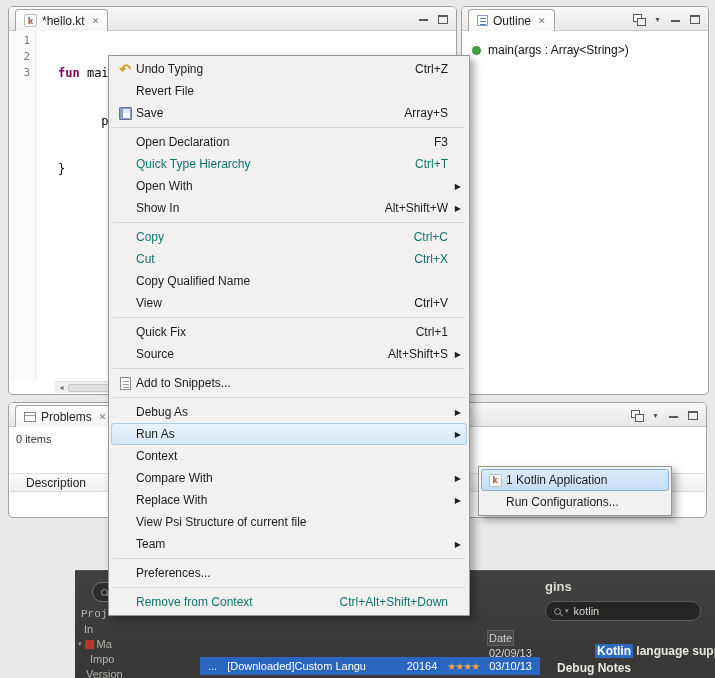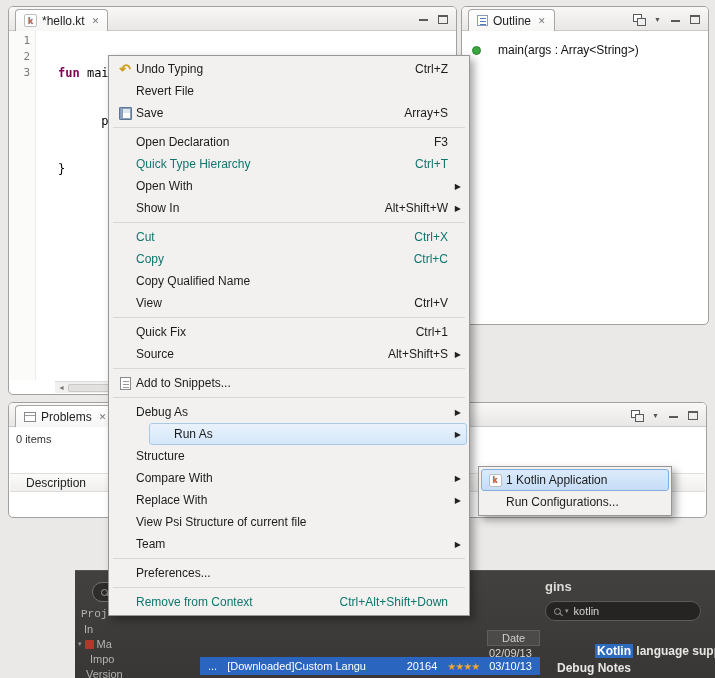--- a/index.html
+++ b/index.html
@@ -40,25 +40,25 @@
   .caret { position:absolute; left:114px; top:42px; width:1px; height:15px; background:#000; }
   .vup { position:absolute; right:19px; top:27px; width:13px; height:13px; background:#f1f0ef;
          border:1px solid #d0cfcd; display:flex; align-items:center; justify-content:center;
          font-size:7px; color:#777; }
   .hscroll { position:absolute; left:46px; right:1px; bottom:1px; height:12px; background:#f1f0ef;
              border-top:1px solid #dddcda; display:flex; align-items:center; border-radius:0 0 4px 0; }
   .hscroll .arrow { font-size:7px; color:#777; margin:0 3px; }
   .hscroll .thumb { height:8px; width:65%; background:#e2e1df; border:1px solid #c9c8c6; border-radius:2px; }
 
   
-  #outline-panel { left:461px; top:6px; width:248px; height:319px; }
+  #outline-panel { left:461px; top:6px; width:248px; height:389px; }
   .ic-outline { width:11px; height:11px; border:1px solid #8a9ac0; background:#fff; position:relative; }
   .ic-outline::before { content:""; position:absolute; left:2px; top:2px; width:6px; height:1px;
                         background:#5577bb; box-shadow:0 3px 0 #5577bb, 0 6px 0 #5577bb; }
-  .outline-item { position:absolute; left:10px; top:36px; display:flex; align-items:center; gap:17px;
+  .outline-item { position:absolute; left:10px; top:36px; display:flex; align-items:center; gap:7px;
                   font-size:12px; color:#111; }
   .dot { width:9px; height:9px; border-radius:50%; background:#3aa63f; border:1px solid #2c8530; }
 
   
   #problems-panel { left:8px; top:402px; width:699px; height:116px; }
   .ic-problems { width:12px; height:10px; border:1px solid #8a8a8a; background:#fff; position:relative; }
   .ic-problems::before { content:""; position:absolute; left:0; top:2px; right:0; height:1px; background:#9a9a9a; }
   #pr-body { position:absolute; left:1px; right:1px; top:24px; bottom:1px; background:#fff; border-radius:0 0 4px 4px; }
   .pr-count { position:absolute; left:6px; top:6px; font-size:11px; color:#333; }
   .pr-headrow { position:absolute; left:0; right:0; top:46px; height:19px; display:flex;
@@ -73,21 +73,21 @@
   #menu { position:absolute; left:108px; top:55px; width:362px; z-index:50;
           background:#f2f1f0; border:1px solid #979797; box-shadow:4px 4px 8px rgba(0,0,0,.35);
           padding:2px; font-size:12px; color:#1c1c1c; }
   .mi { position:relative; display:flex; align-items:center; height:22px;
         padding:0 18px 0 2px; border:1px solid transparent; border-radius:3px; cursor:default; }
   .mi .ic  { flex:0 0 22px; display:flex; align-items:center; justify-content:center; }
   .mi .lbl { white-space:nowrap; }
   .mi .sc  { margin-left:auto; padding-left:24px; white-space:nowrap; }
   .mi .ar  { position:absolute; right:5px; top:50%; transform:translateY(-50%); font-size:8px; color:#222; }
   .mi.disabled { color:#0f766e; }
-  .mi.hl { background:linear-gradient(#e9f2fc,#d5e7f9); border-color:#a8cce8;margin-left:38px; }
+  .mi.hl { background:linear-gradient(#e9f2fc,#d5e7f9); border-color:#a8cce8; }
   .sep { height:1px; background:#d8d7d5; margin:3px 2px; }
   .glyph-undo { font-size:14px; font-weight:bold; color:#cf9c1c; }
   .ic-save { width:13px; height:13px; background:#8aa0bd; border:1px solid #5f7693; border-radius:1px; position:relative; }
   .ic-save::before { content:""; position:absolute; left:3px; top:1px; width:7px; height:4px; background:#dde5ee; }
   .ic-save::after  { content:""; position:absolute; left:3px; bottom:1px; width:7px; height:5px; background:#fff; }
   .ic-snip { width:11px; height:13px; background:#fff; border:1px solid #8a8a8a; position:relative; }
   .ic-snip::before { content:""; position:absolute; left:2px; top:3px; width:6px; height:1px;
                      background:#999; box-shadow:0 3px 0 #999, 0 6px 0 #999; }
 
   
@@ -103,21 +103,21 @@
   .pill { position:absolute; display:flex; align-items:center; border-radius:10px;
           font-size:11px; color:#c9c7c4; padding:0 8px; }
   .mag { display:inline-block; width:7px; height:7px; border:1px solid #9a9a9a; border-radius:50%;
          position:relative; margin-right:4px; flex:0 0 auto; }
   .mag::after { content:""; position:absolute; width:4px; height:1px; background:#9a9a9a;
                 right:-3px; bottom:-1px; transform:rotate(40deg); }
   .shot-side { position:absolute; font-size:11px; color:#b5b3b0; white-space:nowrap; display:flex; align-items:center; gap:3px; }
   .redbox { width:9px; height:9px; background:#b8352c; border-radius:1px; display:inline-block; }
   .tri { font-size:7px; color:#9a9895; }
   .date-hdr { position:absolute; background:#4c4a48; border:1px solid #605e5c; color:#d0cecb;
-              font-size:11px; padding:1px 14px; }
+              font-size:11px; padding:1px 1px; }
   .shot-date { position:absolute; font-size:11px; color:#d8d6d3; }
   .detail-title { position:absolute; font-size:12px; font-weight:bold; color:#e8e6e3; white-space:nowrap; }
   .hl-word { background:#2d6bbf; color:#fff; padding:0 2px; }
   .blue-row { position:absolute; left:125px; top:86px; width:340px; height:18px; background:#2a66c0;
               display:flex; align-items:center; font-size:11px; color:#fff; padding:0 8px; gap:10px; white-space:nowrap; }
   .blue-row .name { overflow:hidden; }
   .blue-row .dl { margin-left:auto; }
   .stars { color:#eda63c; font-size:10px; letter-spacing:-1px; }
 </style>
 </head>
@@ -283,27 +283,27 @@
     </div>
     <div class="mi">
       <span class="ic"></span>
       <span class="lbl">Show In</span>
       <span class="sc">Alt+Shift+W</span>
       <span class="ar">▶</span>
     </div>
     <div class="sep"></div>
     <div class="mi disabled">
       <span class="ic"></span>
+      <span class="lbl">Copy</span>
+      <span class="sc">Ctrl+C</span>
+    </div>
+    <div class="mi disabled">
+      <span class="ic"></span>
       <span class="lbl">Cut</span>
       <span class="sc">Ctrl+X</span>
-    </div>
-    <div class="mi disabled">
-      <span class="ic"></span>
-      <span class="lbl">Copy</span>
-      <span class="sc">Ctrl+C</span>
     </div>
     <div class="mi">
       <span class="ic"></span>
       <span class="lbl">Copy Qualified Name</span>
     </div>
     <div class="mi">
       <span class="ic"></span>
       <span class="lbl">View</span>
       <span class="sc">Ctrl+V</span>
     </div>
@@ -332,21 +332,21 @@
       <span class="lbl">Debug As</span>
       <span class="ar">▶</span>
     </div>
     <div class="mi hl">
       <span class="ic"></span>
       <span class="lbl">Run As</span>
       <span class="ar">▶</span>
     </div>
     <div class="mi">
       <span class="ic"></span>
-      <span class="lbl">Structure</span>
+      <span class="lbl">Context</span>
     </div>
     <div class="mi">
       <span class="ic"></span>
       <span class="lbl">Compare With</span>
       <span class="ar">▶</span>
     </div>
     <div class="mi">
       <span class="ic"></span>
       <span class="lbl">Replace With</span>
       <span class="ar">▶</span>

